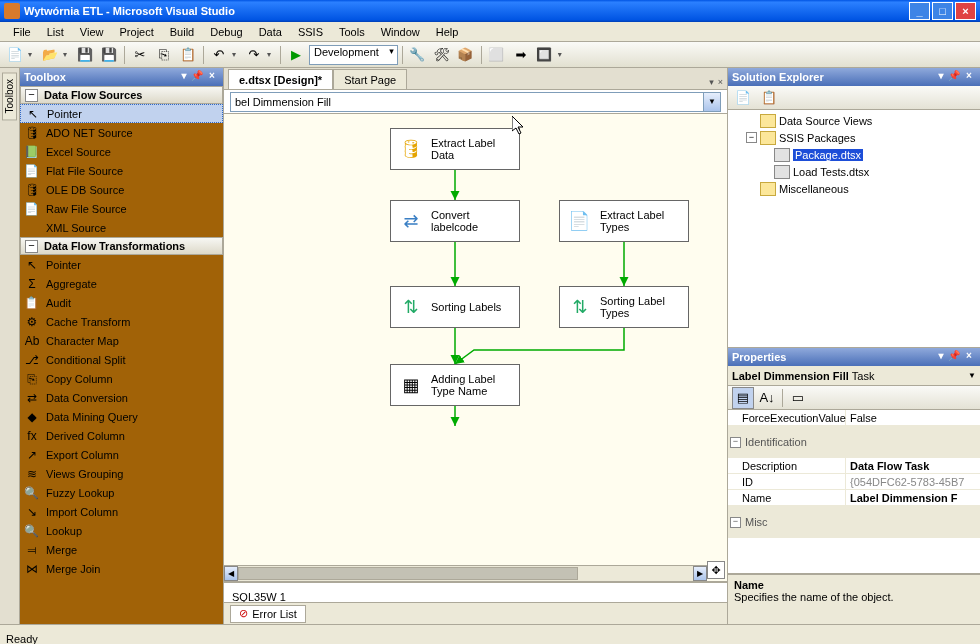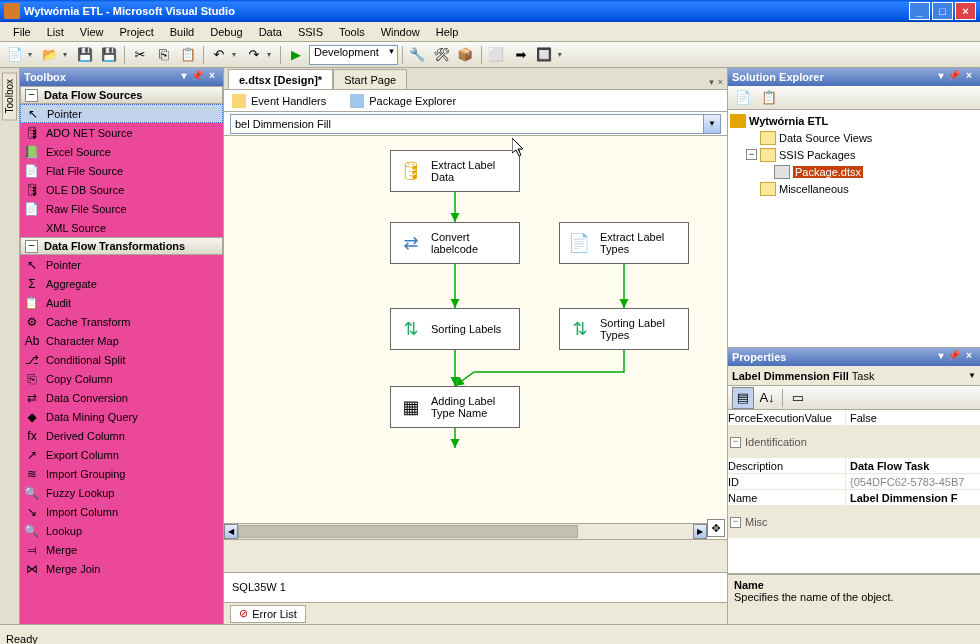--- a/index.html
+++ b/index.html
@@ -28,21 +28,21 @@
 
 .main { display: flex; height: 556px; }
 .left-strip { width: 20px; background: #e3dfd0; border-right: 1px solid #aca899; position: relative; }
 .left-strip-tab { position: absolute; top: 4px; left: 2px; writing-mode: vertical-lr; transform: rotate(180deg); font-size: 10px; padding: 6px 1px; background: #ece9d8; border: 1px solid #aca899; cursor: pointer; }
 
 
 .toolbox { width: 204px; display: flex; flex-direction: column; background: #fff; border-right: 1px solid #aca899; }
 .panel-header { height: 18px; background: linear-gradient(#8fa9db, #4a6fb8); color: #fff; display: flex; align-items: center; padding: 0 4px; font-weight: bold; }
 .panel-header .spacer { flex: 1; }
 .panel-header .btn { width: 14px; height: 14px; cursor: pointer; font-size: 10px; text-align: center; }
-.toolbox-body { flex: 1; overflow-y: auto; background: #ec4899; }
+.toolbox-body { flex: 1; overflow-y: auto; background: #a16207; }
 .toolbox-body::-webkit-scrollbar { width: 16px; }
 .toolbox-body::-webkit-scrollbar-track { background: #ece9d8; }
 .toolbox-body::-webkit-scrollbar-thumb { background: #c3c1b4; border: 1px solid #aca899; }
 .tb-cat { height: 18px; background: linear-gradient(#f7f7f3, #ddd9c9); border: 1px solid #aca899; display: flex; align-items: center; padding: 0 4px; font-weight: bold; cursor: pointer; }
 .tb-cat::before { content: "−"; width: 11px; height: 11px; border: 1px solid #888; background: #fff; margin-right: 6px; text-align: center; line-height: 9px; font-weight: normal; }
 .tb-item { height: 19px; display: flex; align-items: center; padding: 0 4px 0 4px; cursor: pointer; }
 .tb-item.selected { background: #c1d2ee; border: 1px dotted #3169c6; }
 .tb-icon { width: 16px; height: 16px; margin-right: 6px; display: flex; align-items: center; justify-content: center; font-size: 12px; }
 
 
@@ -64,42 +64,42 @@
 .canvas { width: 100%; height: 100%; background: #fffdef; position: relative; }
 .flow-node { position: absolute; width: 130px; height: 42px; background: #fff; border: 1px solid #666; display: flex; align-items: center; padding: 0 6px; gap: 6px; }
 .flow-node .ficon { width: 28px; height: 28px; flex-shrink: 0; display: flex; align-items: center; justify-content: center; font-size: 18px; }
 .flow-node .ftext { line-height: 12px; }
 svg.arrows { position: absolute; inset: 0; width: 100%; height: 100%; pointer-events: none; }
 .corner-handle { position: absolute; bottom: 2px; right: 2px; width: 18px; height: 18px; background: #fff; border: 1px solid #888; display: flex; align-items: center; justify-content: center; cursor: pointer; }
 .hscroll-track { position: absolute; bottom: 0; left: 0; right: 20px; height: 16px; background: #ece9d8; border-top:1px solid #aca899; }
 .hscroll-thumb { position:absolute; left:14px; top:1px; width:340px; height:13px; background:#c3c1b4; border:1px solid #aca899;}
 .hscroll-btn { position:absolute; top:0; width:14px; height:15px; background:linear-gradient(#e6eefc,#abc4eb); border:1px solid #888; font-size:8px; display:flex;align-items:center;justify-content:center;}
 
-.output-area { height: 30px; background: #fff; border-top: 1px solid #aca899; padding: 8px 8px; margin-top: 32px; }
+.output-area { height: 20px; background: #fff; border-top: 1px solid #aca899; padding: 8px 8px; }
 .error-tab { height: 22px; background: #ece9d8; border-top: 1px solid #aca899; display: flex; align-items: center; padding: 0 6px; gap: 4px; }
 .error-tab .etab { height: 18px; padding: 0 8px; display: flex; align-items: center; border: 1px solid #aca899; background: #fff; cursor: pointer; }
 
 
 .right-pane { width: 253px; display: flex; flex-direction: column; background: #ece9d8; border-left: 1px solid #aca899; }
 .sol-exp { flex: 0 0 280px; display: flex; flex-direction: column; border-bottom: 1px solid #aca899; }
 .sol-toolbar { height: 24px; background: linear-gradient(#fafaf7,#e4e2d5); border-bottom: 1px solid #aca899; display: flex; align-items: center; padding: 0 4px; gap: 4px; }
 .sol-tree { flex: 1; background: #fff; overflow: auto; padding: 2px; }
 .tree-row { height: 17px; display: flex; align-items: center; gap: 3px; cursor: pointer; white-space: nowrap; }
 .tree-row .toggle { width: 11px; height: 11px; border: 1px solid #888; background: #fff; text-align: center; line-height: 9px; font-size: 9px; }
 .tree-row .tspace { width: 11px; }
 .tree-row .nicon { width: 16px; height: 14px; }
-.tree-row.selected span.label { background: #c2410c; color: #fff; padding: 0 2px; }
+.tree-row.selected span.label { background: #1d4ed8; color: #fff; padding: 0 2px; }
 .props { flex: 1; display: flex; flex-direction: column; }
 .prop-title { height: 20px; background: #ece9d8; border-bottom: 1px solid #aca899; display: flex; align-items: center; padding: 0 4px; }
 .prop-toolbar { height: 24px; background: linear-gradient(#fafaf7,#e4e2d5); border-bottom: 1px solid #aca899; display: flex; align-items: center; padding: 0 4px; gap: 2px; }
 .prop-grid { flex: 1; background: #fff; overflow: hidden; border-bottom: 1px solid #aca899; }
 .prop-cat { height: 20px; background: #ece9d8; display: flex; align-items: center; padding: 16px 2px; color: #555; }
 .prop-cat::before { content: "−"; width: 9px; height: 9px; border: 1px solid #888; background: #fff; margin-right: 4px; text-align: center; line-height: 7px; font-size: 9px; }
 .prop-row { height: 16px; display: flex; border-bottom: 1px solid #ece9d8; }
-.prop-row .pname { width: 118px; border-right: 1px solid #ece9d8; display: flex; align-items: center; }
+.prop-row .pname { width: 118px; padding-left: 14px; border-right: 1px solid #ece9d8; display: flex; align-items: center; }
 .prop-row .pval { flex: 1; padding-left: 4px; display: flex; align-items: center; overflow: hidden; white-space: nowrap; }
 .prop-row.bold .pval { font-weight: bold; }
 .prop-row.ro .pval { color: #888; }
 .prop-desc { height: 50px; background: #ece9d8; padding: 4px 6px; border-top: 1px solid #aca899; }
 .prop-desc .dtitle { font-weight: bold; }
 
 
 .statusbar { height: 28px; background: #ece9d8; border-top: 1px solid #aca899; display: flex; align-items: center; padding: 0 6px; }
 .ico-file { background: #e2e2e2; border: 1px solid #888; width: 12px; height: 14px; }
 .ico-fold { background: #fce79a; border: 1px solid #c8a93e; width: 15px; height: 11px; }
@@ -250,21 +250,21 @@
           <div class="tb-item">
             <span class="tb-icon">fx</span>
             <span>Derived Column</span>
           </div>
           <div class="tb-item">
             <span class="tb-icon">↗</span>
             <span>Export Column</span>
           </div>
           <div class="tb-item">
             <span class="tb-icon">≋</span>
-            <span>Import Grouping</span>
+            <span>Views Grouping</span>
           </div>
           <div class="tb-item">
             <span class="tb-icon">🔍</span>
             <span>Fuzzy Lookup</span>
           </div>
           <div class="tb-item">
             <span class="tb-icon">↘</span>
             <span>Import Column</span>
           </div>
           <div class="tb-item">
@@ -284,30 +284,20 @@
   </div>
 
   <div class="center">
     <div class="doc-tabs">
       <div class="doc-tab active">e.dtsx [Design]*</div>
       <div class="doc-tab">Start Page</div>
       <div class="right">
         <span>▾</span>
         <span>×</span>
       </div>
-    </div>
-    <div class="inner-tabs">
-      <div class="inner-tab">
-          <div class="ticon" style="background:#f7d774"></div>
-          <span>Event Handlers</span>
-        </div>
-      <div class="inner-tab">
-          <div class="ticon" style="background:#9fc7ea"></div>
-          <span>Package Explorer</span>
-        </div>
     </div>
     <div class="combo-row">
       <div class="combo">
         <span>bel Dimmension Fill</span>
         <div class="arrow">▼</div>
       </div>
     </div>
     <div class="canvas-wrap">
       <div class="canvas">
         <svg class="arrows">
@@ -376,37 +366,37 @@
         <span class="spacer"></span>
         <span class="btn">▾</span>
         <span class="btn">📌</span>
         <span class="btn">×</span>
       </div>
       <div class="sol-toolbar">
         <div class="tool-btn">📄</div>
         <div class="tool-btn">📋</div>
       </div>
       <div class="sol-tree">
-        <div class="tree-row">
-            <div class="nicon" style="background:#e5a400"></div>
-            <b><span class="label">Wytwórnia ETL</span></b>
-          </div>
         <div class="tree-row" style="padding-left:16px">
             <div class="tspace"></div>
             <div class="nicon ico-fold"></div>
             <span class="label">Data Source Views</span>
           </div>
         <div class="tree-row" style="padding-left:16px">
             <div class="toggle">−</div>
             <div class="nicon ico-fold"></div>
             <span class="label">SSIS Packages</span>
           </div>
         <div class="tree-row selected" style="padding-left:44px">
             <div class="nicon ico-file"></div>
             <span class="label">Package.dtsx</span>
+          </div>
+        <div class="tree-row" style="padding-left:44px">
+            <div class="nicon ico-file"></div>
+            <span class="label">Load Tests.dtsx</span>
           </div>
         <div class="tree-row" style="padding-left:16px">
             <div class="tspace"></div>
             <div class="nicon ico-fold"></div>
             <span class="label">Miscellaneous</span>
           </div>
       </div>
     </div>
 
     <div class="props">

